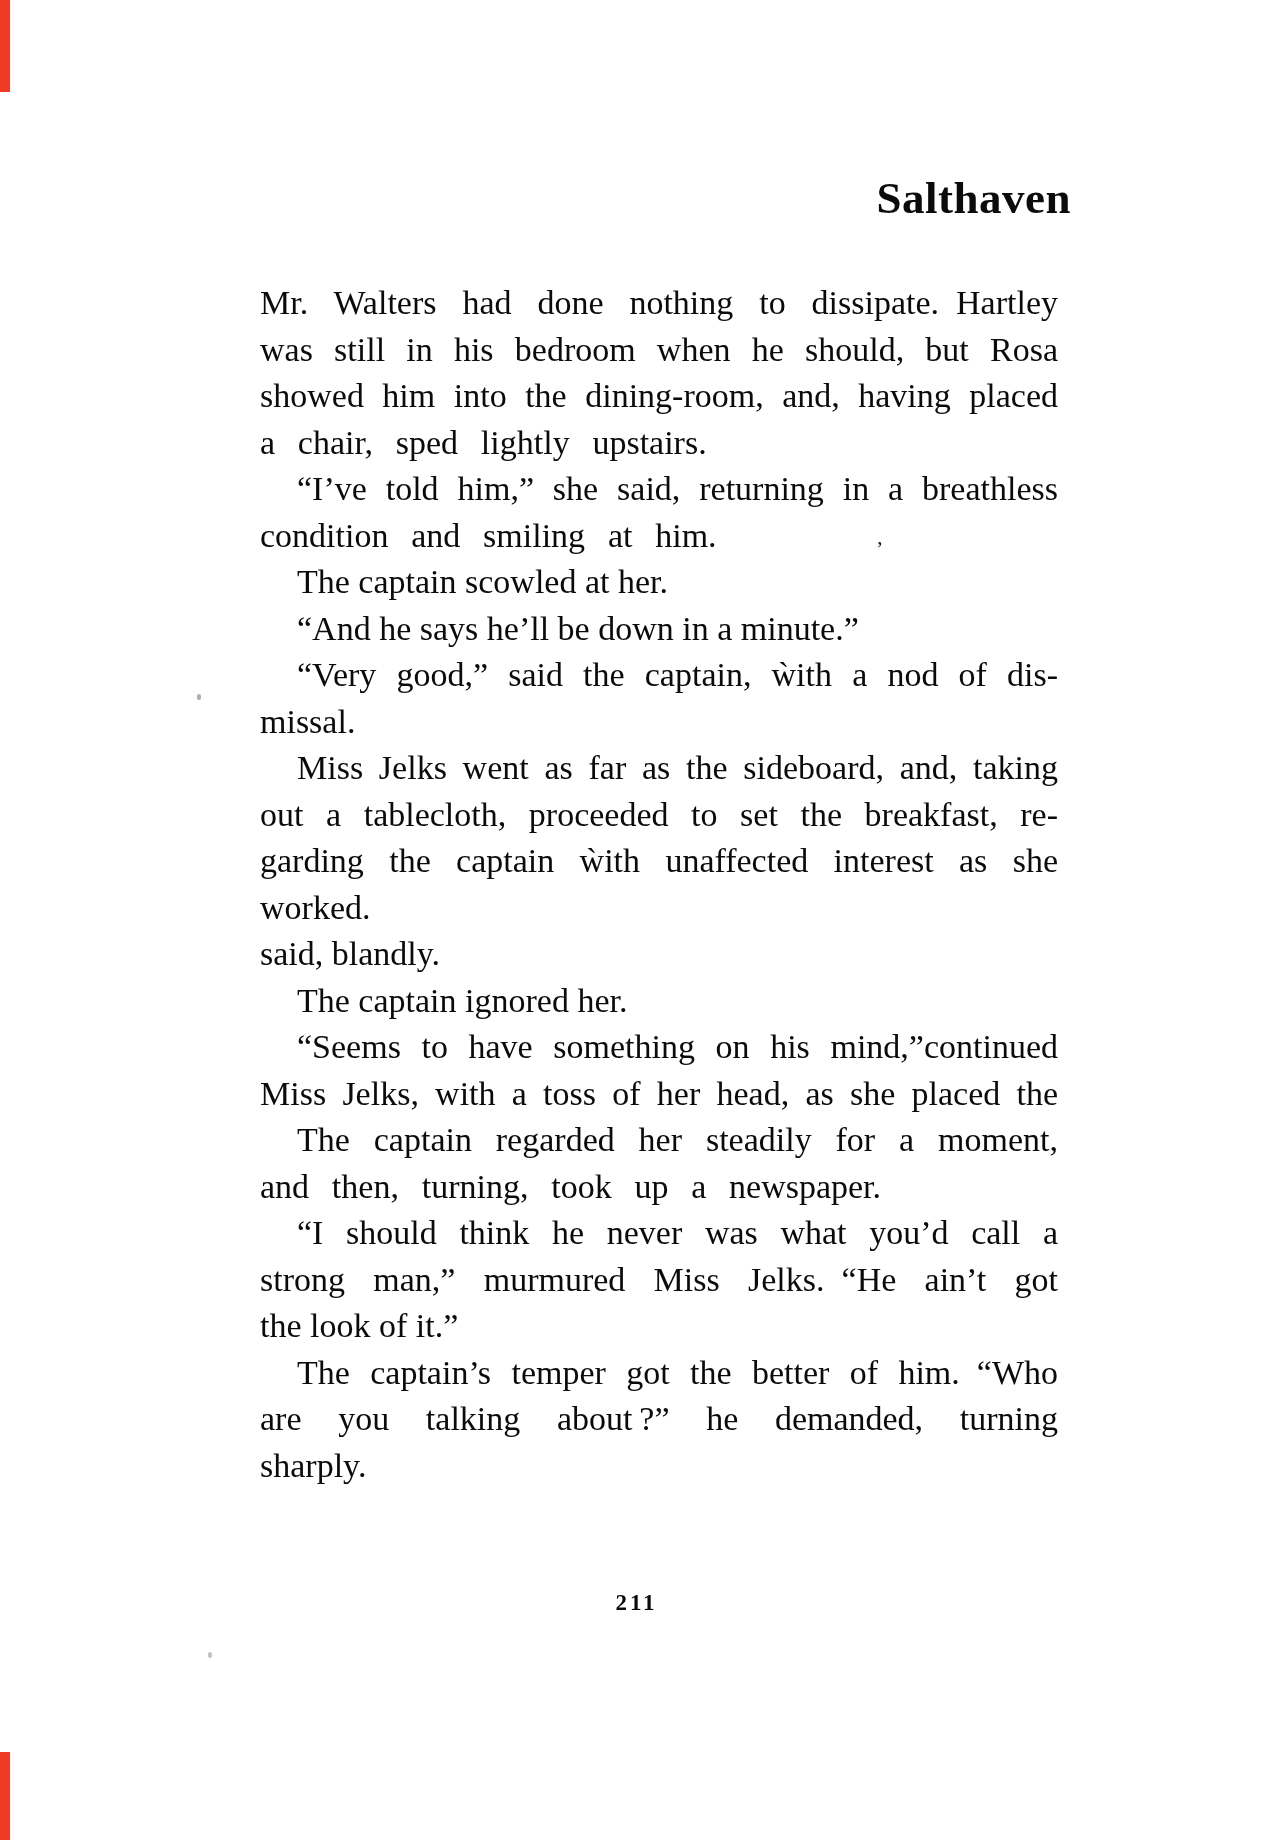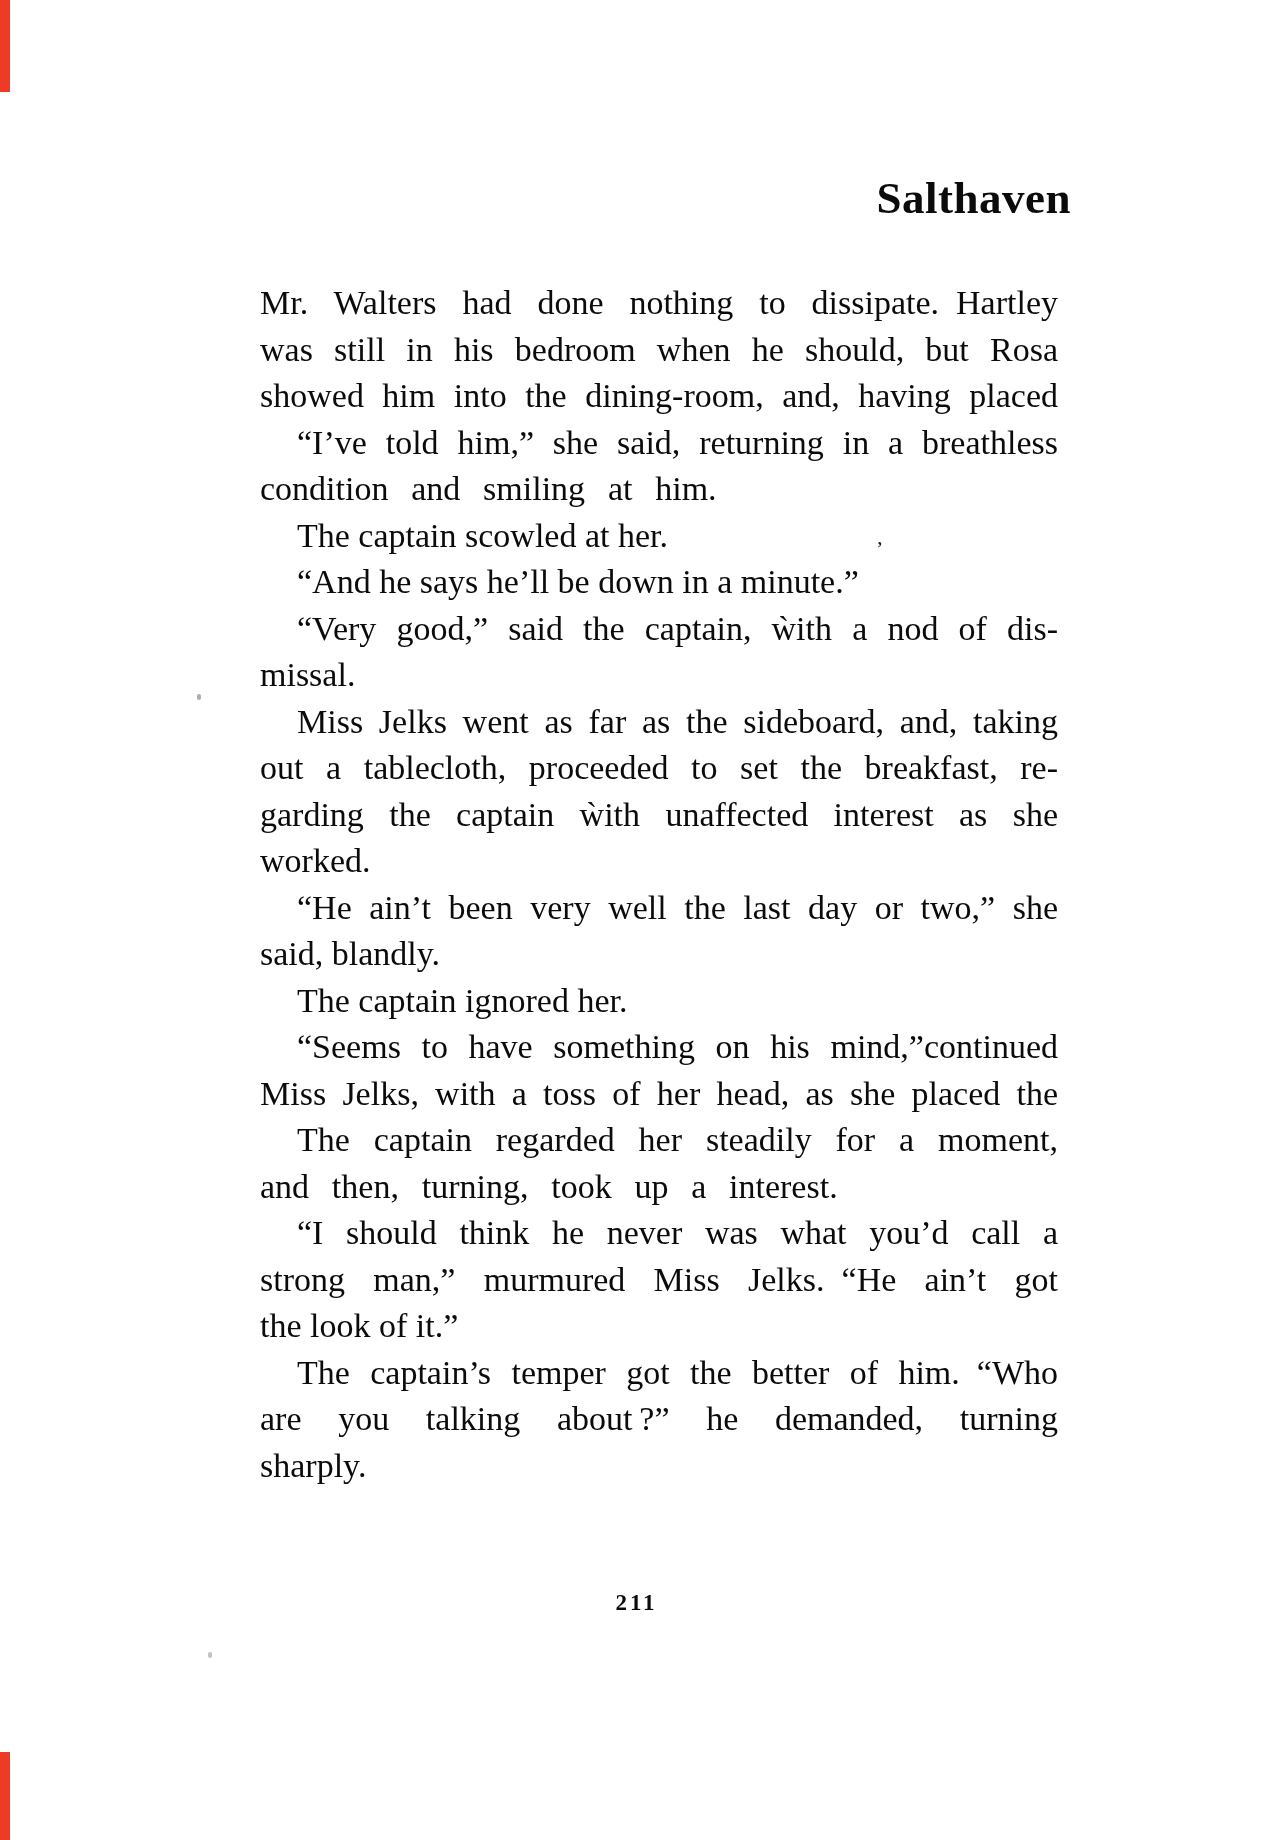--- a/index.html
+++ b/index.html
@@ -90,37 +90,37 @@
 
 <div class="edge-bar top" style="background: rgb(238, 59, 37);"></div>
 <div class="edge-bar bottom" style="background: rgb(238, 59, 37);"></div>
 
 <div class="page-title">Salthaven</div>
 
 <div class="text-block">
     <div class="line j">Mr. Walters had done nothing to dissipate. Hartley</div>
     <div class="line j">was still in his bedroom when he should, but Rosa</div>
     <div class="line j">showed him into the dining-room, and, having placed</div>
+    <div class="line wide">a chair, sped lightly upstairs.</div>
     <div class="line j ind">“I’ve told him,” she said, returning in a breathless</div>
     <div class="line wide">condition and smiling at him.</div>
     <div class="line ind">The captain scowled at her.</div>
     <div class="line ind">“And he says he’ll be down in a minute.”</div>
     <div class="line j ind">“Very good,” said the captain, ẁith a nod of dis-</div>
     <div class="line">missal.</div>
     <div class="line j ind">Miss Jelks went as far as the sideboard, and, taking</div>
     <div class="line j">out a tablecloth, proceeded to set the breakfast, re-</div>
     <div class="line j">garding the captain ẁith unaffected interest as she</div>
     <div class="line">worked.</div>
-    <div class="line j ind">“He ain’t been very well the last day or two,” she</div>
     <div class="line">said, blandly.</div>
     <div class="line ind">The captain ignored her.</div>
     <div class="line j ind">“Seems to have something on his mind,”continued</div>
     <div class="line j">Miss Jelks, with a toss of her head, as she placed the</div>
     <div class="line j ind">The captain regarded her steadily for a moment,</div>
-    <div class="line wide">and then, turning, took up a interest.</div>
+    <div class="line wide">and then, turning, took up a newspaper.</div>
     <div class="line j ind">“I should think he never was what you’d call a</div>
     <div class="line j">strong man,” murmured Miss Jelks. “He ain’t got</div>
     <div class="line">the look of it.”</div>
     <div class="line j ind">The captain’s temper got the better of him. “Who</div>
     <div class="line j">are you talking about ?” he demanded, turning</div>
     <div class="line">sharply.</div>
   </div>
 
 <span class="stray-apostrophe">’</span>
 <span class="stray-dot a"></span>

